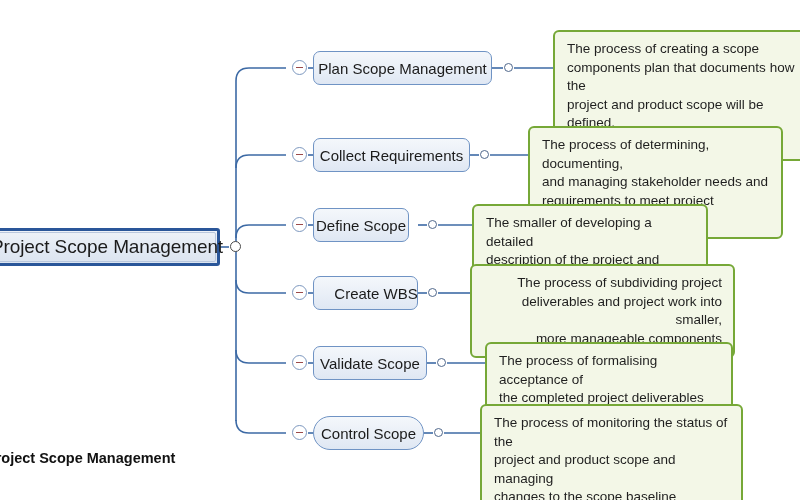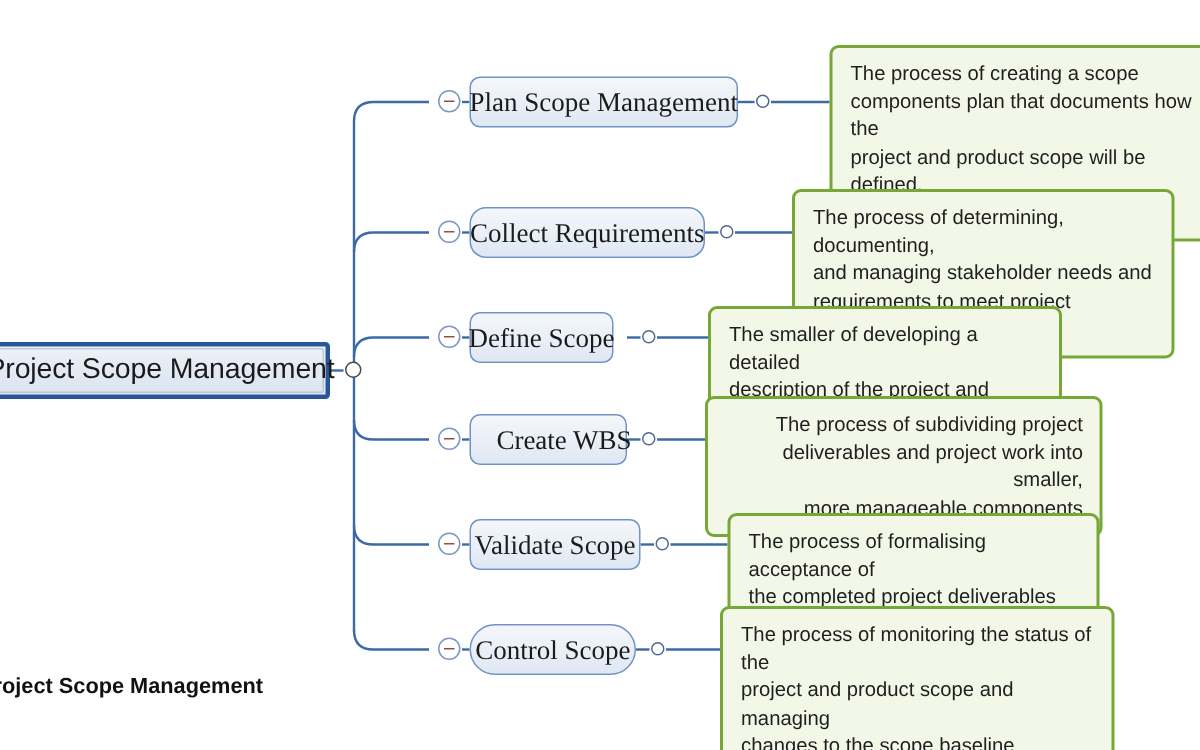--- a/index.html
+++ b/index.html
@@ -68,24 +68,23 @@
     box-sizing: border-box;
     background: linear-gradient(to bottom, #f4f7fb 0%, #e9eff7 55%, #dfe7f3 100%);
     border: 1px solid #6f93c4;
     border-radius: 7px;
     display: flex;
     align-items: center;
     justify-content: center;
     height: 34px;
   }
   .branch-label {
-    font-size: 18px;
+    font-size: 15px;
     color: #1b1b1b;
     white-space: nowrap;
-    font-family: Liberation Serif, serif;
   }
 
   
   .collapse-btn {
     position: absolute;
     width: 15px;
     height: 15px;
     border-radius: 50%;
     background: #ffffff;
     border: 1px solid #7d98bf;
@@ -204,21 +203,21 @@
   </div>
   <span class="dot" style="left:504px; top:63px;"></span>
   <div class="note" style="left:553px; top:30px; width:258px;">
     <div class="note-text">The process of creating a scope
 components plan that documents how the
 project and product scope will be defined,
 validated and controlled</div>
   </div>
 
   <span class="collapse-btn" style="left:292px; top:147px;"></span>
-  <div class="branch-node" style="left:313px; top:138px; width:157px;border-radius:11px;">
+  <div class="branch-node" style="left:313px; top:138px; width:157px;">
     <span class="branch-label">Collect Requirements</span>
   </div>
   <span class="dot" style="left:480px; top:150px;"></span>
   <div class="note" style="left:528px; top:126px; width:255px;">
     <div class="note-text">The process of determining, documenting,
 and managing stakeholder needs and
 requirements to meet project objectives</div>
   </div>
 
   <span class="collapse-btn" style="left:292px; top:217px;"></span>

